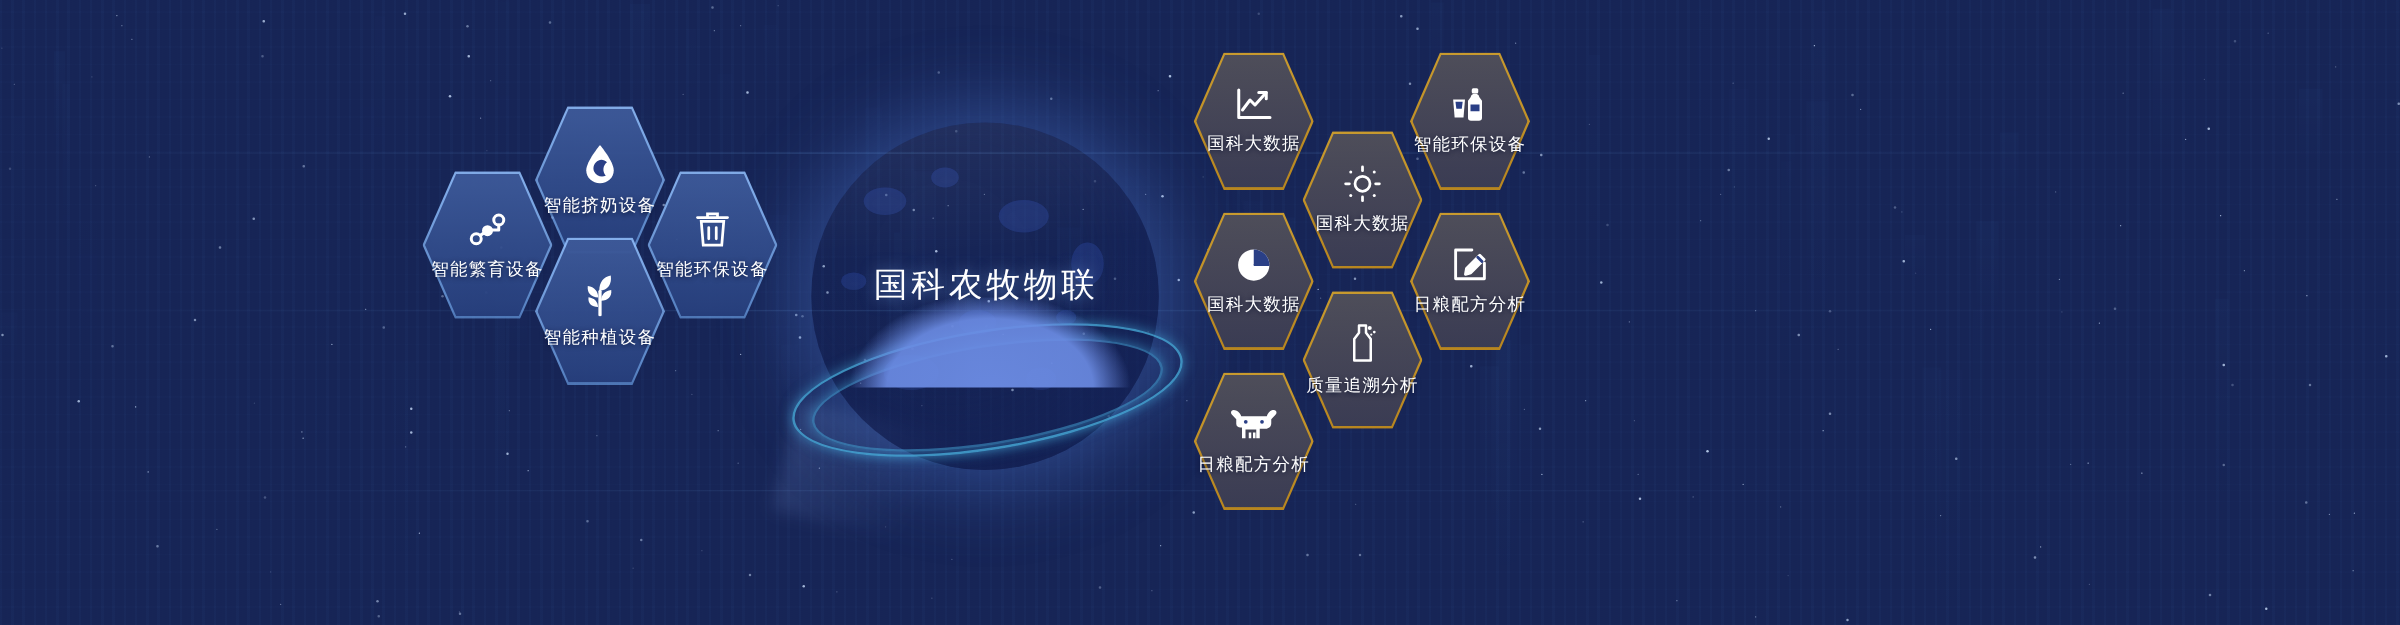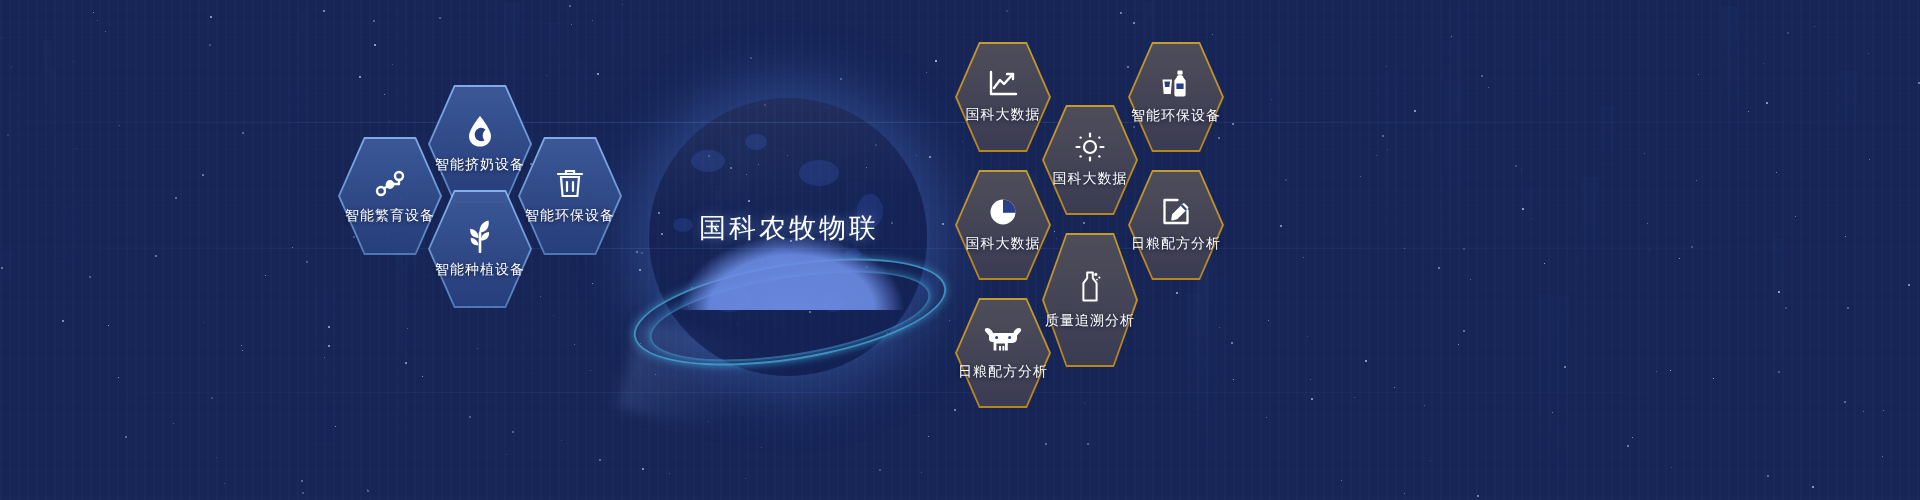--- a/index.html
+++ b/index.html
@@ -571,21 +571,21 @@
         <svg width="30" height="30" viewBox="0 0 30 30" fill="none" stroke="#fff" stroke-width="2.3" stroke-linecap="round" stroke-linejoin="round">
           <path d="M16.5 3 L3.5 3 L3.5 26 L26.5 26 L26.5 13.5"></path>
           <path d="M12.2 17.8 L22.8 7.2 L26.2 10.6 L15.6 21.2 L11.4 22.4 Z" fill="#fff" stroke="#fff"></path>
           <path d="M21.2 8.8 L24.6 12.2" stroke="#2a3f86"></path>
         </svg>
       </span>
       <span class="lbl">日粮配方分析</span>
     </div>
   </div>
 
-  <div class="hex gold" style="left:1042px;top:233px;width:96px;height:134px;font-family:Liberation Mono, monospace;">
+  <div class="hex gold" style="left:1042px;top:233px;width:96px;height:110px;font-family:Liberation Mono, monospace;">
     <div class="shape"></div>
     <div class="inner"></div>
     <div class="content">
       <span class="ico">
         <svg width="26" height="34" viewBox="0 0 26 34" fill="none" stroke="#fff" stroke-width="2" stroke-linejoin="round">
           <path d="M10.2 2.4 L15.8 2.4 L15.8 8.2 L19.6 13.2 L19.6 30.4 L6.4 30.4 L6.4 13.2 L10.2 8.2 Z"></path>
           <circle cx="18.8" cy="4.4" r="1.6" fill="#fff" stroke="none"></circle>
           <circle cx="22.4" cy="7.6" r="1.1" fill="#fff" stroke="none"></circle>
           <circle cx="20" cy="9.6" r="0.9" fill="#fff" stroke="none"></circle>
         </svg>

